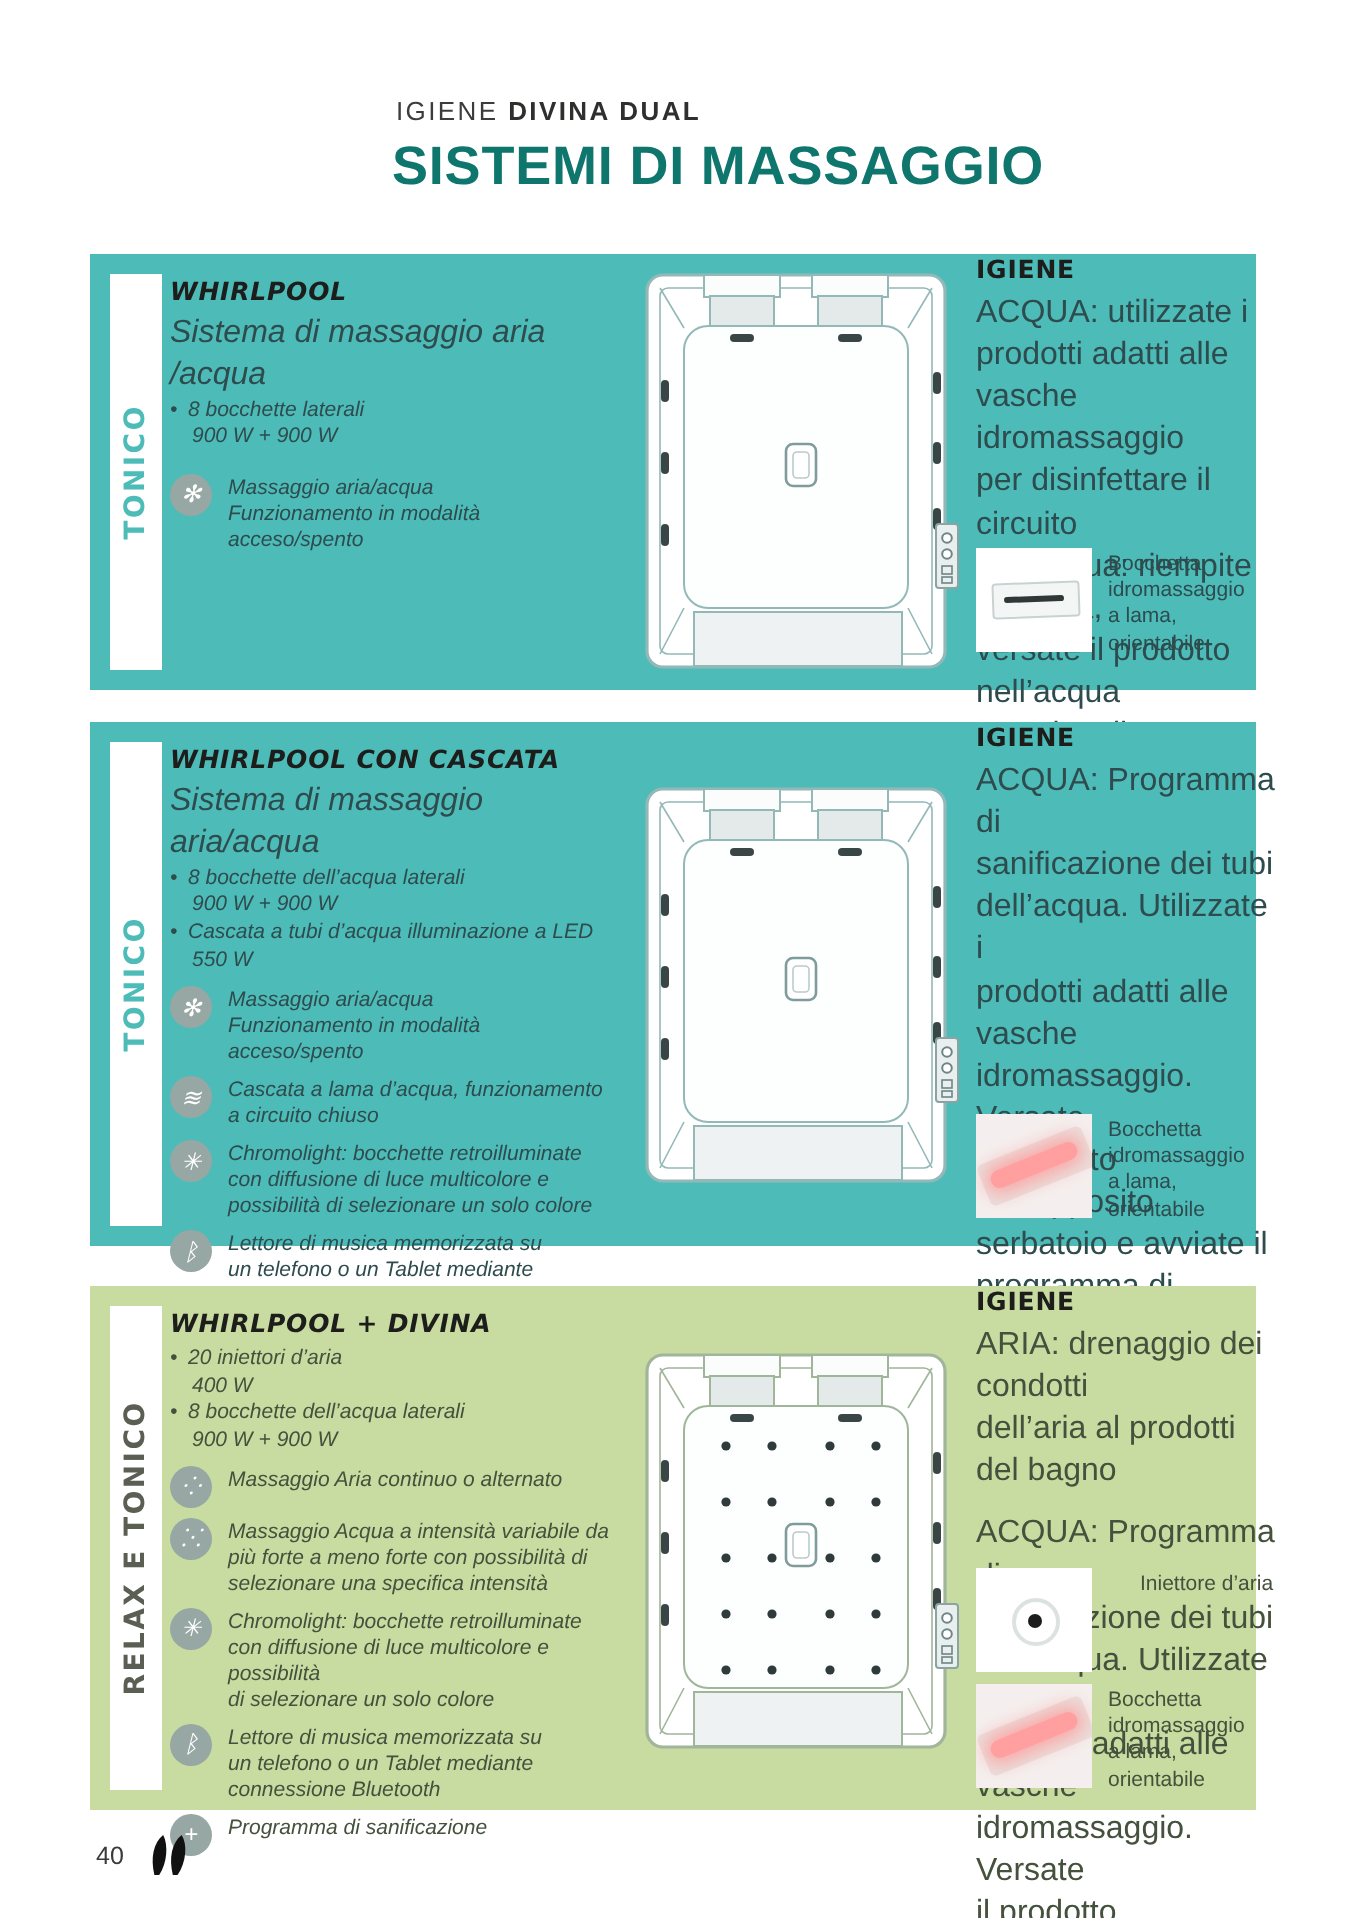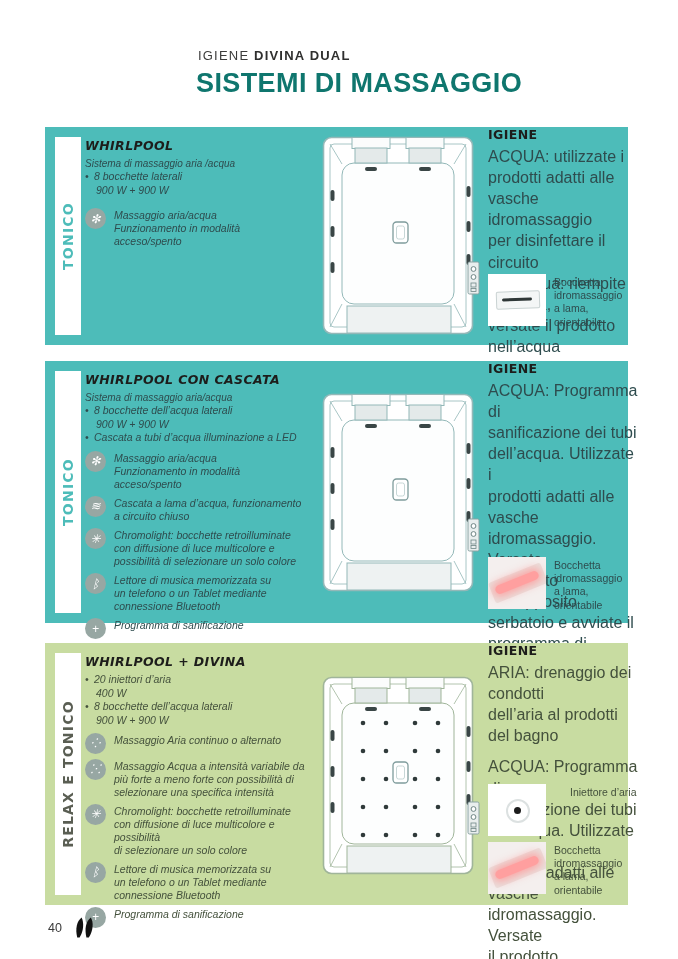--- a/index.html
+++ b/index.html
@@ -16,21 +16,21 @@
   #band1{top:361px;height:262px;}
   #band2{top:643px;height:262px;}
   .theme-green{color:#44513c;}
   .side-strip{position:absolute;left:10px;top:10px;bottom:10px;width:26px;background:#fff;}
   .side-label{position:absolute;left:50%;top:50%;transform:translate(-50%,-50%) rotate(180deg);
               writing-mode:vertical-rl;font-weight:bold;font-size:14px;letter-spacing:1.2px;white-space:nowrap;
               font-family:"DejaVu Sans","Liberation Sans",sans-serif;}
   .content{position:absolute;left:40px;top:11px;width:232px;font-style:italic;}
   .sec-title{margin:0 0 4px 0;font-size:12.5px;font-weight:bold;letter-spacing:.4px;color:#1d1d1b;
              font-family:"DejaVu Sans","Liberation Sans",sans-serif;}
-  .intro{font-size:10px;line-height:1.3;}
+  .intro{font-size:16px;line-height:1.3;}
   .spec{display:flex;font-size:10.5px;line-height:1.3;}
   .spec-b{width:9px;flex:0 0 auto;}
   .spec-l2{padding-left:2px;}
   .features{margin-top:11px;display:flex;flex-direction:column;gap:6px;}
   #band1 .features{margin-top:6px;gap:5px;}
   #band2 .features{margin-top:5px;gap:5px;}
   .feat{display:flex;gap:8px;align-items:flex-start;}
   .feat-ic{width:21px;height:21px;border-radius:50%;color:#fff;display:flex;align-items:center;
            justify-content:center;font-size:12px;flex:0 0 auto;line-height:1;}
   .feat-tx{font-size:10.5px;line-height:1.24;white-space:pre-line;padding-top:1px;}
@@ -159,20 +159,21 @@
             <span class="spec-b">•</span>
             <div>
               <div class="spec-l1">8 bocchette dell’acqua laterali</div>
               <div class="spec-l2">900 W + 900 W</div>
             </div>
           </div>
           <div class="spec">
             <span class="spec-b">•</span>
             <div>
               <div class="spec-l1">Cascata a tubi d’acqua illuminazione a LED</div>
+              <div class="spec-l2">550 W</div>
             </div>
           </div>
           <div class="features">
             <div class="feat">
               <span class="feat-ic" style="background: rgb(151, 167, 163);">✻</span>
               <div class="feat-tx">Massaggio aria/acqua
 Funzionamento in modalità
 acceso/spento</div>
             </div>
             <div class="feat">

